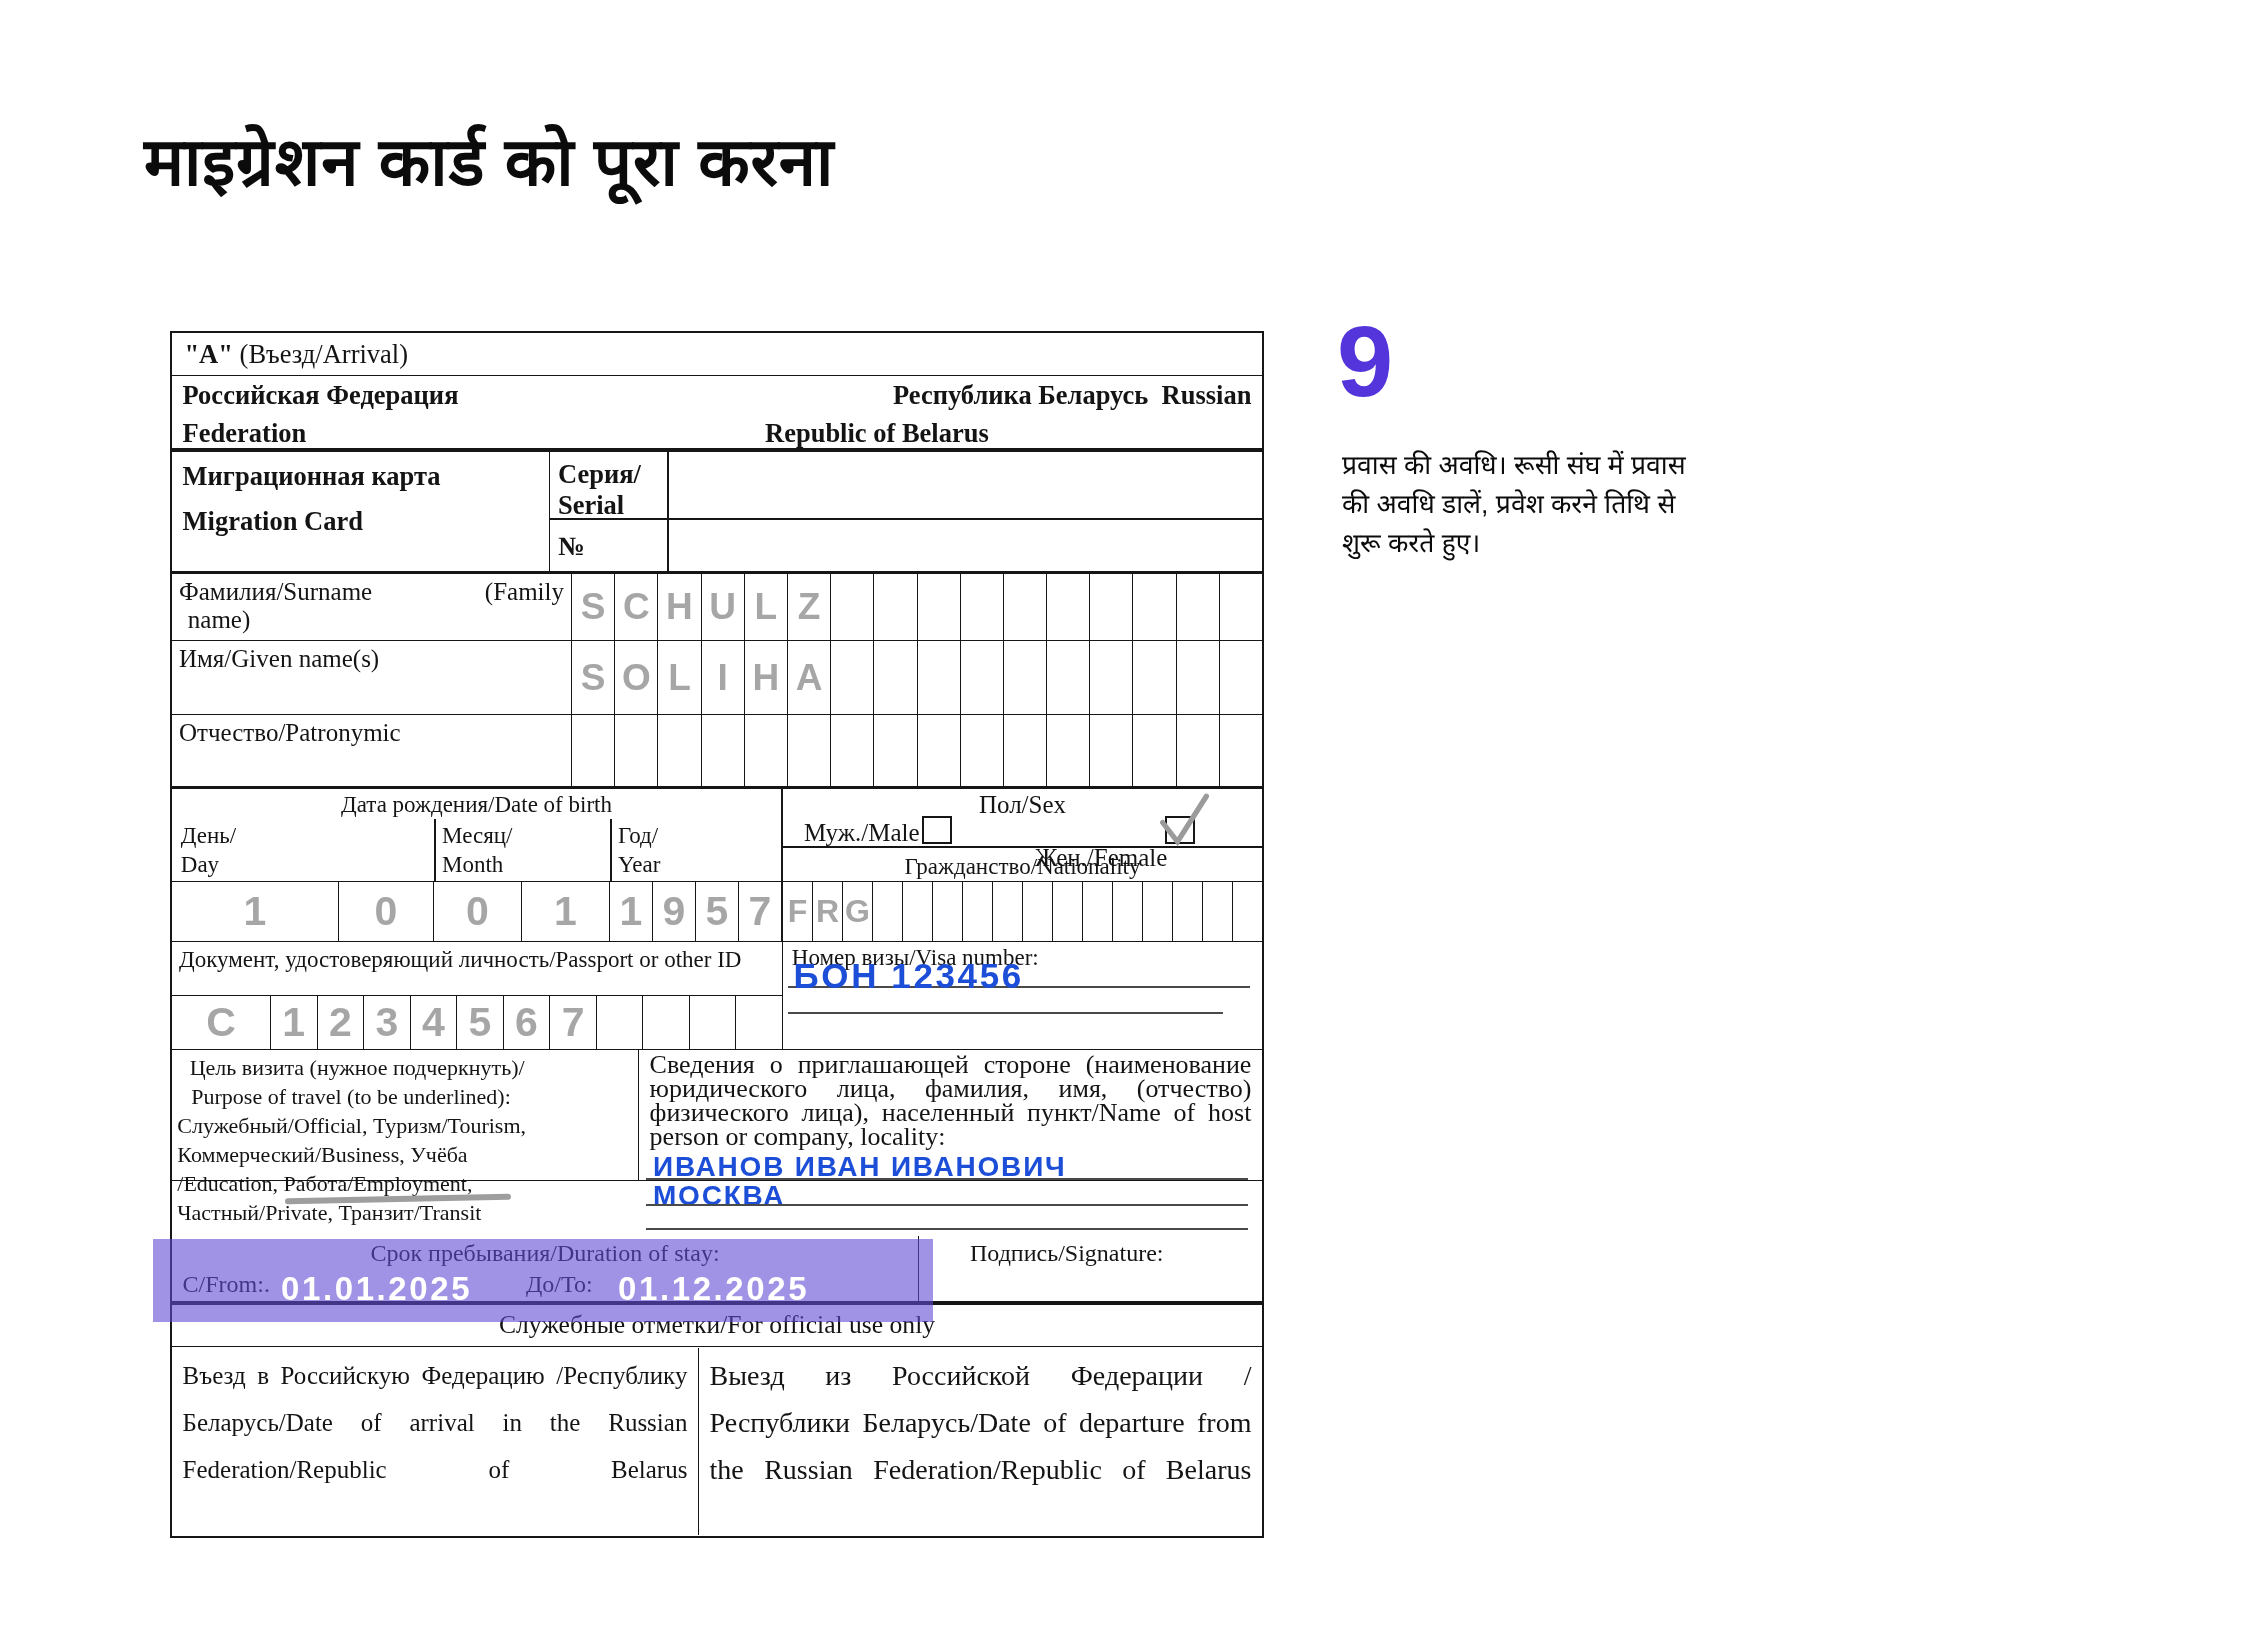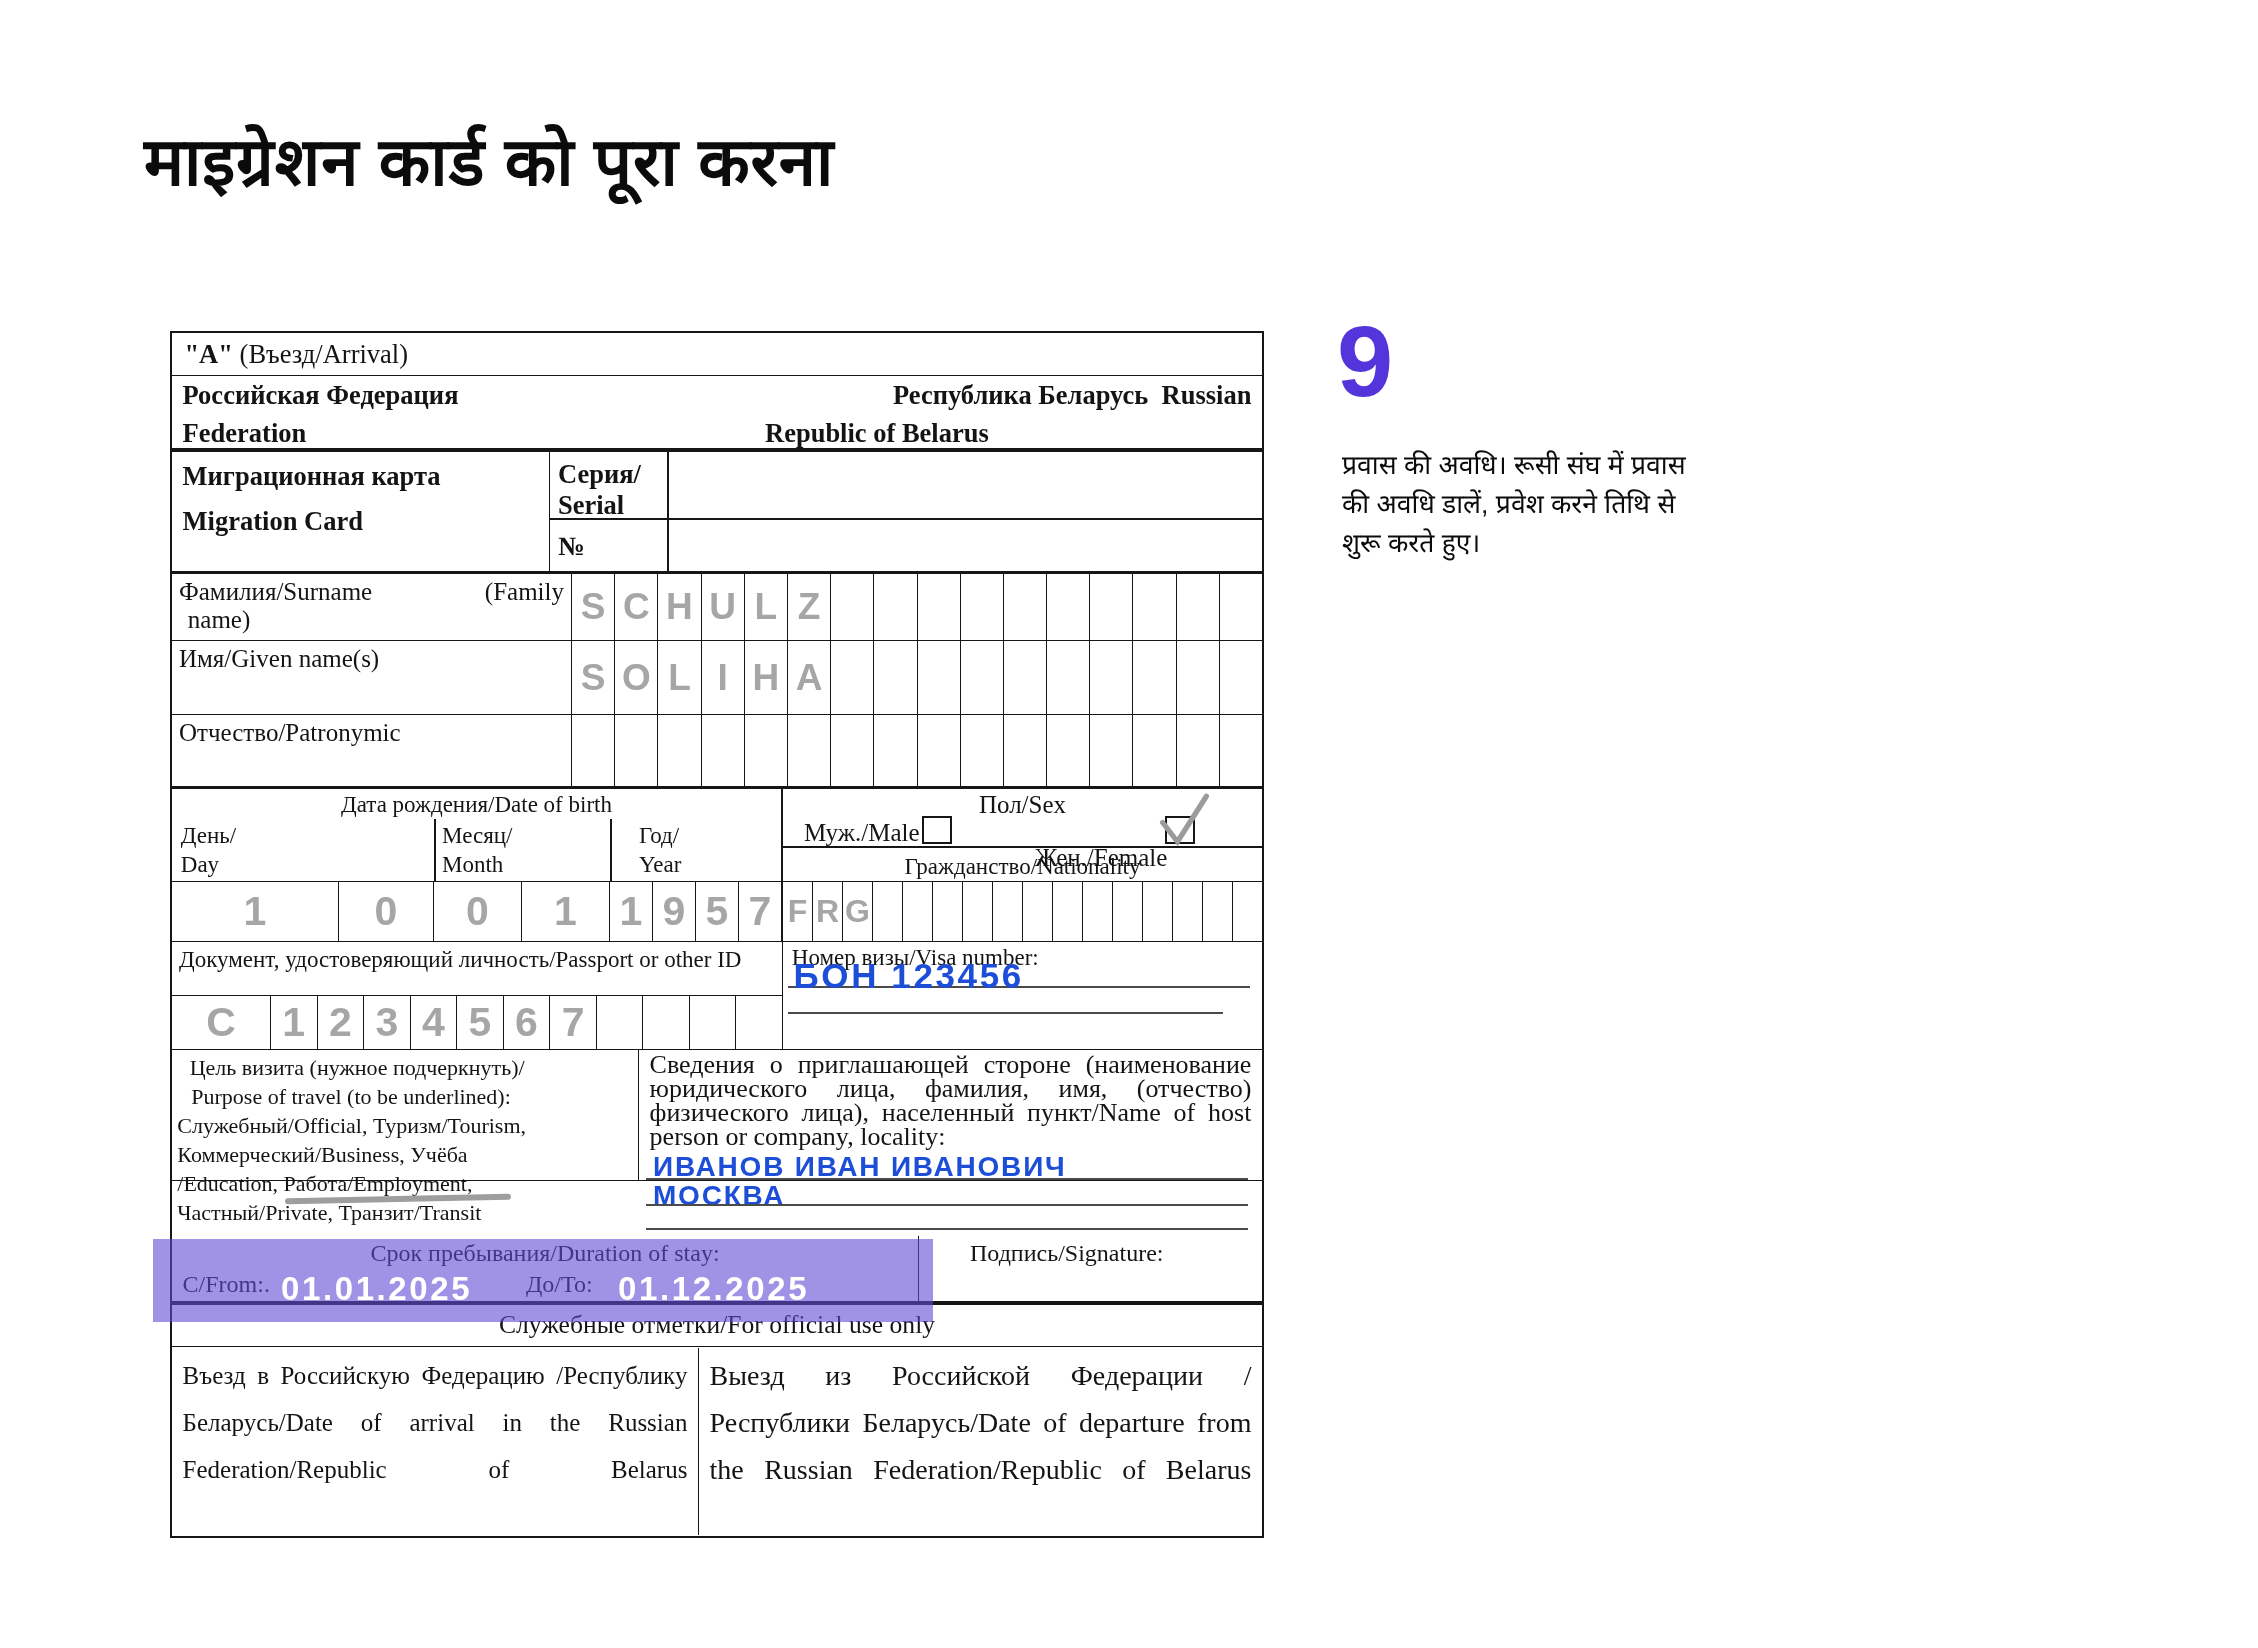--- a/index.html
+++ b/index.html
@@ -160,21 +160,21 @@
     <div style="position:absolute;left:0;top:0;width:611px;height:100%;border-right:2.6px solid #161616;box-sizing:border-box;">
       <div class="s26" style="text-align:center;padding-top:2.6px;">Дата рождения/Date of birth</div>
       <div class="s26" style="position:absolute;left:8.8px;top:32px;line-height:29px;">
         <div>День/</div>
           <div>Day</div>
       </div>
       <div class="s26" style="position:absolute;left:270px;top:32px;line-height:29px;">
         <div>Месяц/</div>
           <div>Month</div>
       </div>
-      <div class="s26" style="position:absolute;left:446px;top:32px;line-height:29px;margin-left:21px;">
+      <div class="s26" style="position:absolute;left:446px;top:32px;line-height:29px;">
         <div>Год/</div>
           <div>Year</div>
       </div>
       <div class="vline" style="left:262px;top:30px;bottom:0;"></div>
       <div class="vline" style="left:438px;top:30px;bottom:0;"></div>
     </div>
     <div style="position:absolute;left:611px;top:0;right:0;height:100%;">
       <div class="s28" style="text-align:center;padding-top:1.8px;">Пол/Sex</div>
       <div class="s28" style="position:absolute;left:21px;top:30px;">Муж./Male</div>
       <div class="checkbox" style="left:139px;top:27px;"></div>

